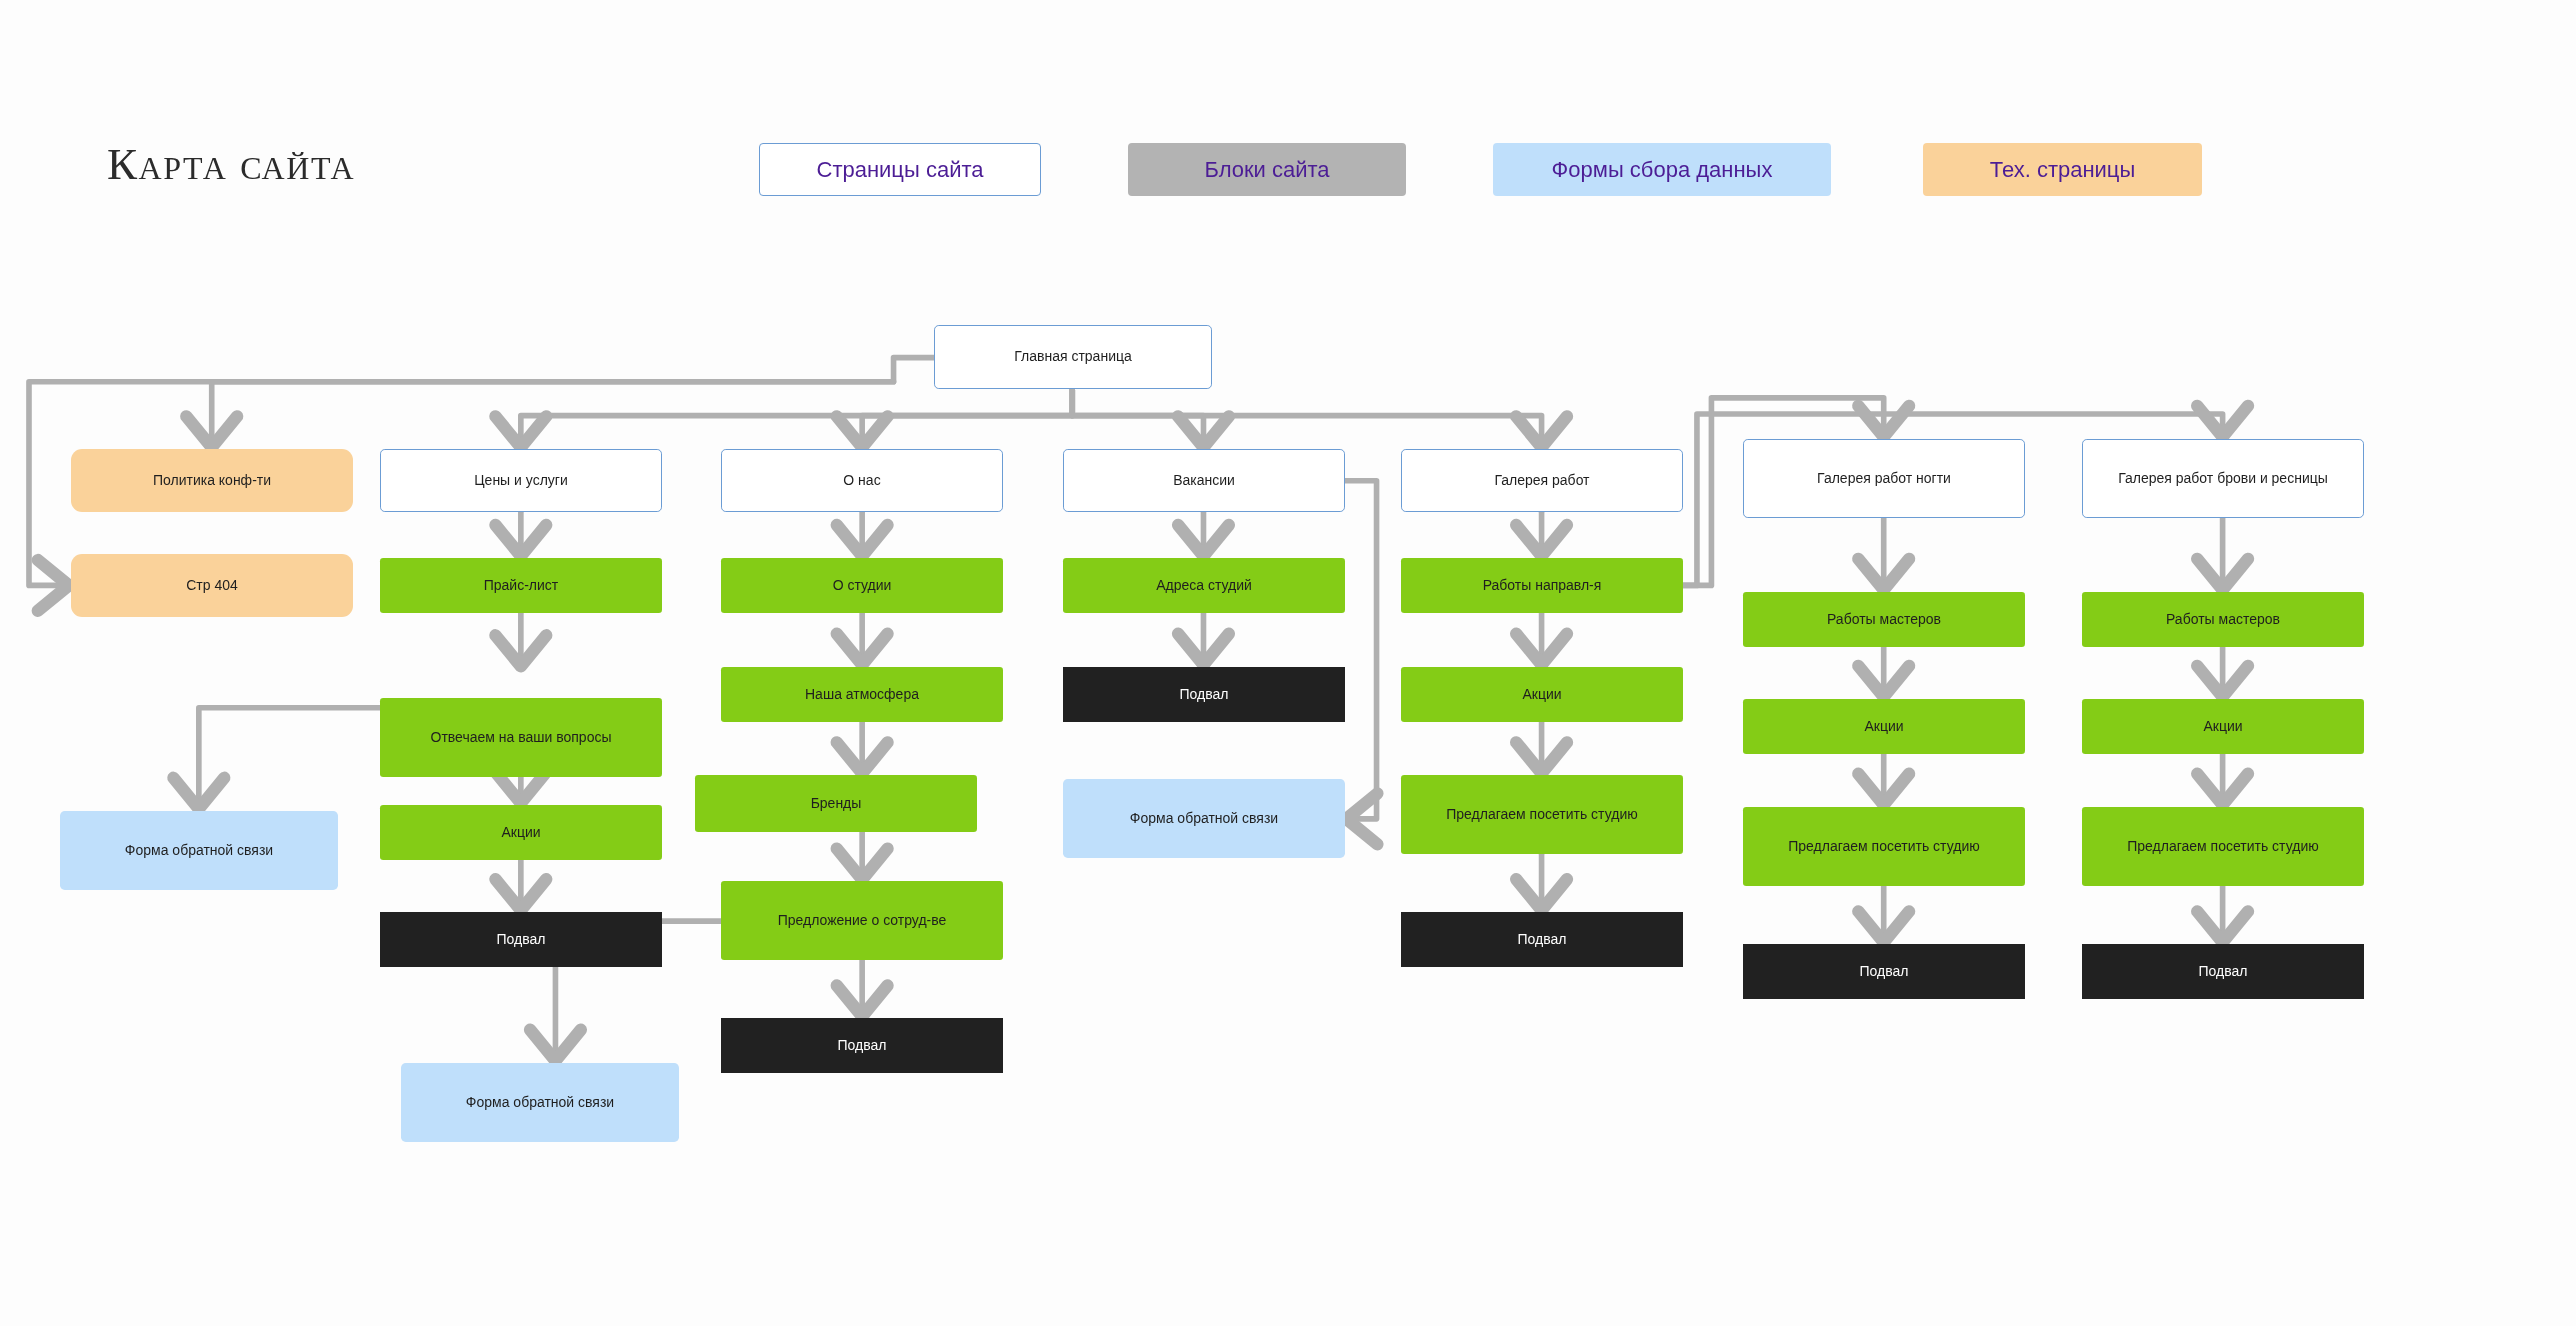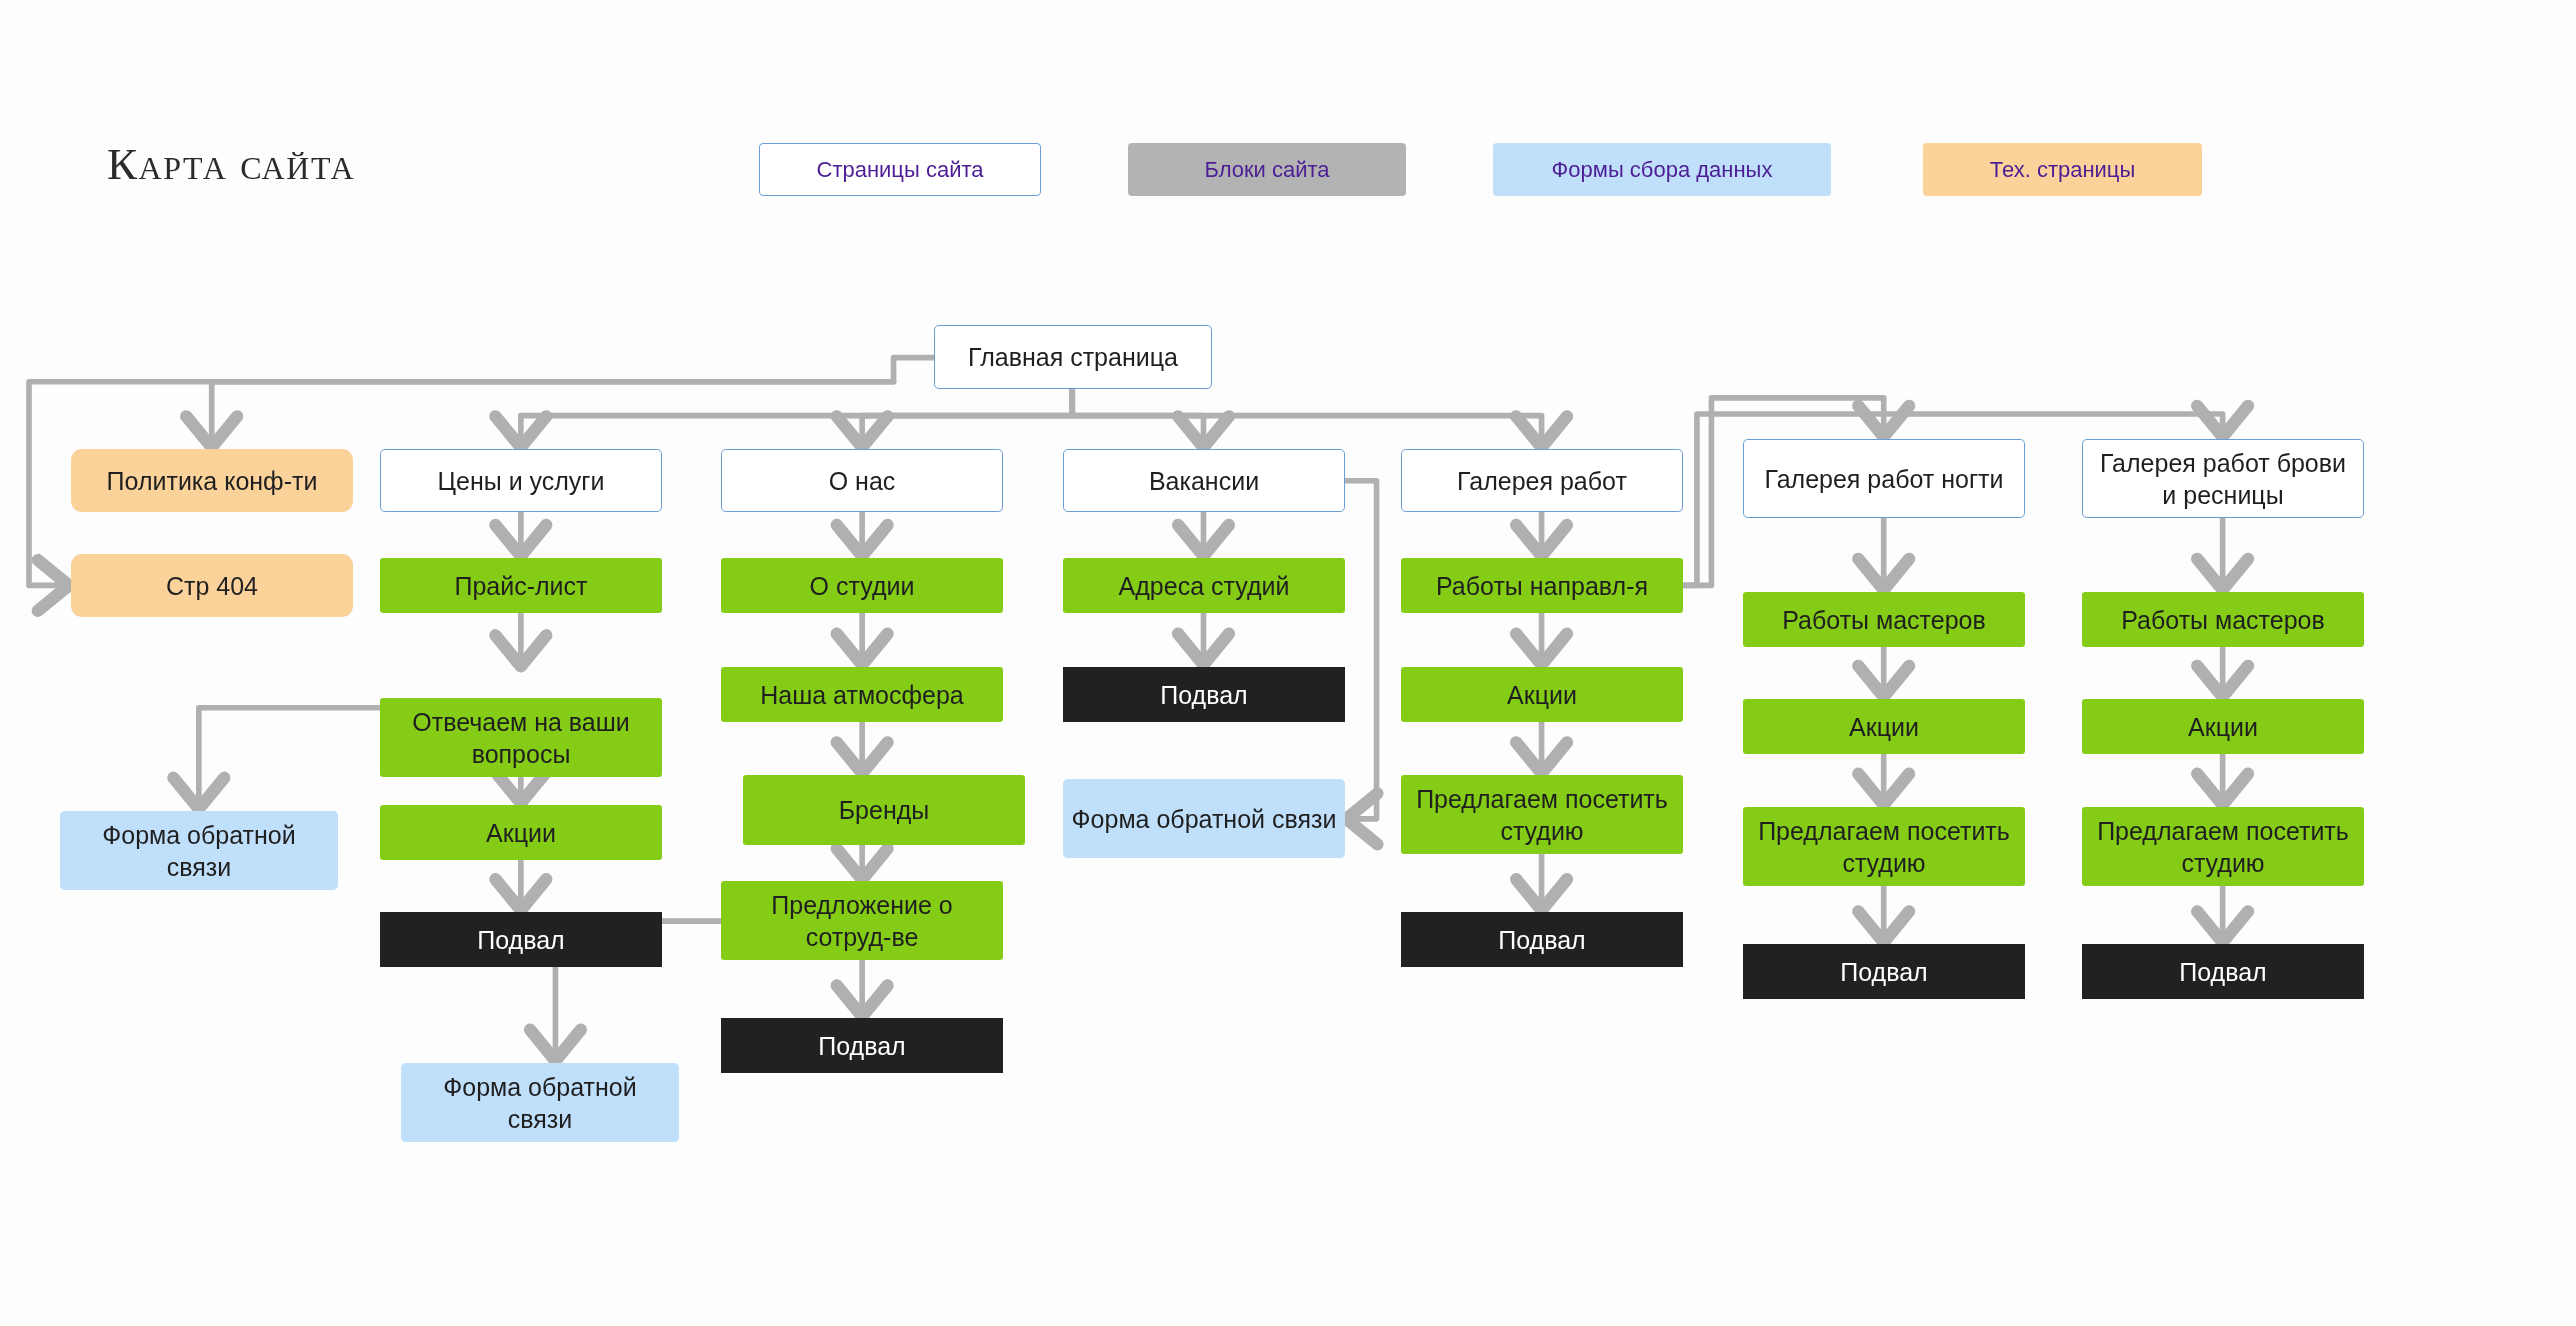--- a/index.html
+++ b/index.html
@@ -31,21 +31,21 @@
   .lg-form{background:#bfdffb;border:none;text-align:center;}
   .lg-tech{background:#fad29a;border:none;}
 
   
   #wires{position:absolute;left:0;top:0;width:2576px;height:1327px;pointer-events:none;}
 
   
   .node{
     position:absolute;box-sizing:border-box;
     display:flex;align-items:center;justify-content:center;
-    text-align:center;font-size:25px;line-height:1.28;
+    text-align:center;font-size:14px;line-height:1.28;
     color:#1f1f1f;padding:0 8px;z-index:3;
   }
   .t-page{background:#ffffff;border:1.6px solid #6b9cd4;border-radius:4.8px;}
   .t-block{background:#84cc16;border-radius:3.2px;}
   .t-form{background:#bfdffb;border-radius:4.8px;}
   .t-tech{background:#fad29a;border-radius:11px;}
   .t-footer{background:#212121;color:#ffffff;border-radius:0px;}
 </style>
 </head>
 <body>
@@ -121,21 +121,21 @@
   <div class="node t-block" style="left: 380px; top: 558px; width: 282px; height: 55px;">Прайс-лист</div>
   <div class="node t-block" style="left: 380px; top: 668px; width: 282px; height: 79px; margin-top: 30px;">Отвечаем на ваши вопросы</div>
   <div class="node t-block" style="left: 380px; top: 805px; width: 282px; height: 55px;">Акции</div>
   <div class="node t-footer" style="left: 380px; top: 912px; width: 282px; height: 55px;">Подвал</div>
   <div class="node t-form" style="left: 60px; top: 811px; width: 278px; height: 79px;">Форма обратной связи</div>
   <div class="node t-form" style="left: 401px; top: 1063px; width: 278px; height: 79px;">Форма обратной связи</div>
 
   <div class="node t-page" style="left: 721px; top: 449px; width: 282px; height: 63px;">О нас</div>
   <div class="node t-block" style="left: 721px; top: 558px; width: 282px; height: 55px;">О студии</div>
   <div class="node t-block" style="left: 721px; top: 667px; width: 282px; height: 55px;">Наша атмосфера</div>
-  <div class="node t-block" style="left: 743px; top: 775px; width: 282px; height: 70px;">Бренды</div>
+  <div class="node t-block" style="left: 695px; top: 775px; width: 282px; height: 57px;">Бренды</div>
   <div class="node t-block" style="left: 721px; top: 881px; width: 282px; height: 79px;">Предложение о сотруд-ве</div>
   <div class="node t-footer" style="left: 721px; top: 1018px; width: 282px; height: 55px;">Подвал</div>
 
   <div class="node t-page" style="left: 1063px; top: 449px; width: 282px; height: 63px;">Вакансии</div>
   <div class="node t-block" style="left: 1063px; top: 558px; width: 282px; height: 55px;">Адреса студий</div>
   <div class="node t-footer" style="left: 1063px; top: 667px; width: 282px; height: 55px;">Подвал</div>
   <div class="node t-form" style="left: 1063px; top: 779px; width: 282px; height: 79px;">Форма обратной связи</div>
 
   <div class="node t-page" style="left: 1401px; top: 449px; width: 282px; height: 63px;">Галерея работ</div>
   <div class="node t-block" style="left: 1401px; top: 558px; width: 282px; height: 55px;">Работы направл-я</div>

